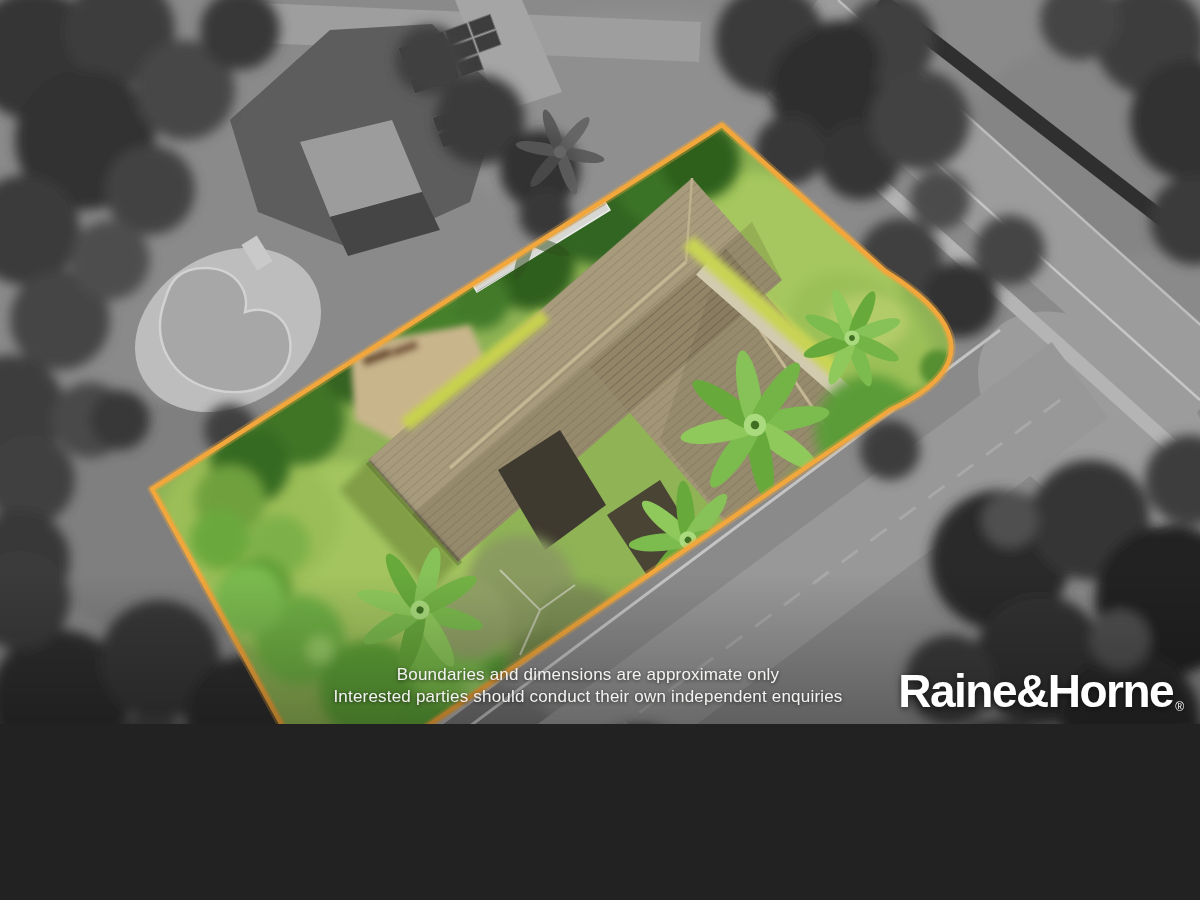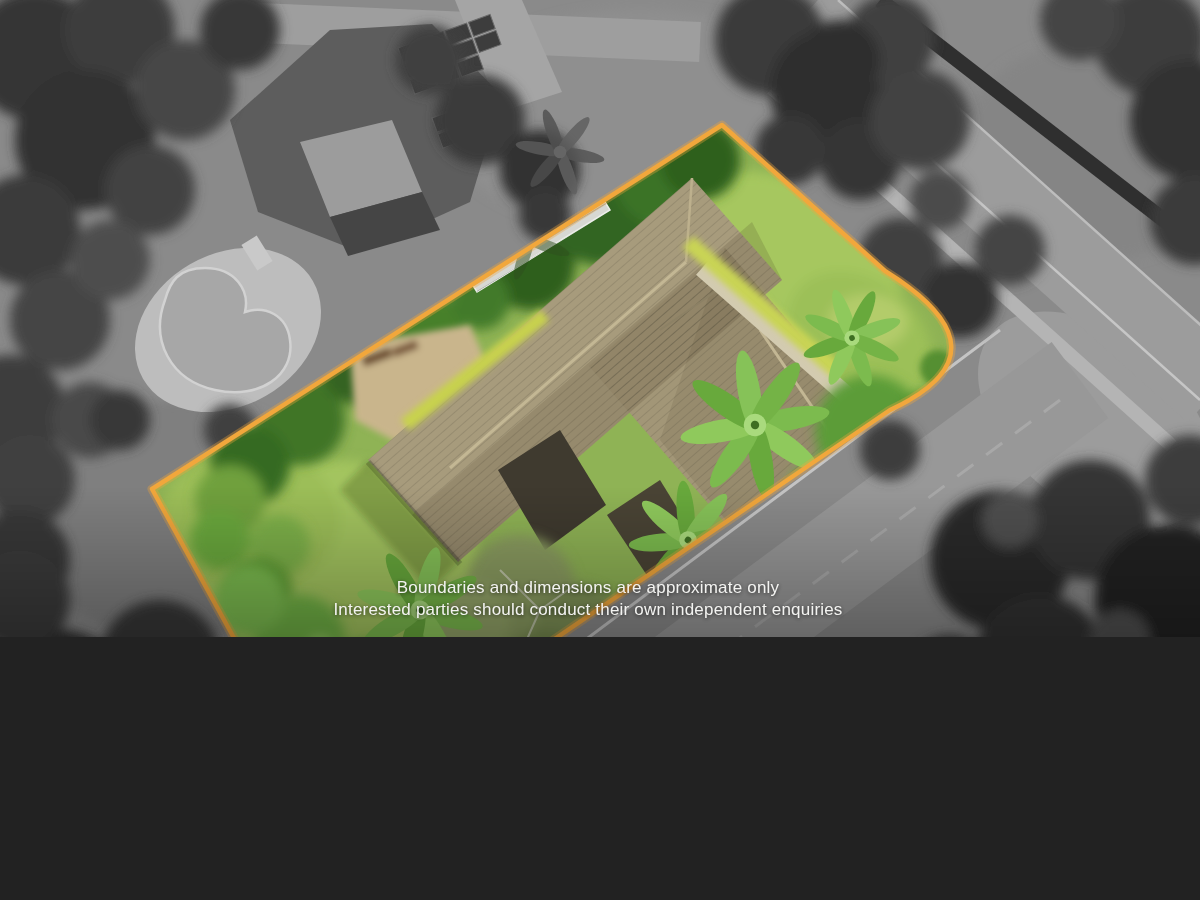--- a/index.html
+++ b/index.html
@@ -1,17 +1,17 @@
 <!DOCTYPE html>
 <html><head>
 <meta charset="utf-8">
 <style>
   html,body{margin:0;padding:0;background:#222;}
   #stage{
-    position:relative;width:1200px;height:637px;overflow:hidden;
+    position:relative;width:1200px;height:724px;overflow:hidden;
     font-family:"Liberation Sans",sans-serif;background:#8a8a8a;
   }
   #scene{position:absolute;inset:0;display:block;}
   .shade{
     position:absolute;left:0;right:0;bottom:0;height:150px;
     background:linear-gradient(to top, rgba(0,0,0,.30), rgba(0,0,0,0));
     pointer-events:none;
   }
   .disclaimer{
     position:absolute;left:0;right:0;bottom:16px;text-align:center;
@@ -339,14 +339,15 @@
   <path d="M 722 125 L 885 271 Q 1015 352 890 410 L 322 798 L 152 489 Z" fill="none" stroke="#F1A73C" stroke-width="4.5" stroke-linejoin="round" stroke-linecap="round"></path>
 </svg>
 
 <div class="shade"></div>
 
 <div class="disclaimer">
   <div>Boundaries and dimensions are approximate only</div>
   <div>Interested parties should conduct their own independent enquiries</div>
 </div>
 
+<div class="brand"><span>Raine&amp;Horne</span><span class="rmark">®</span></div>
 
 </div>
 
 </body></html>

